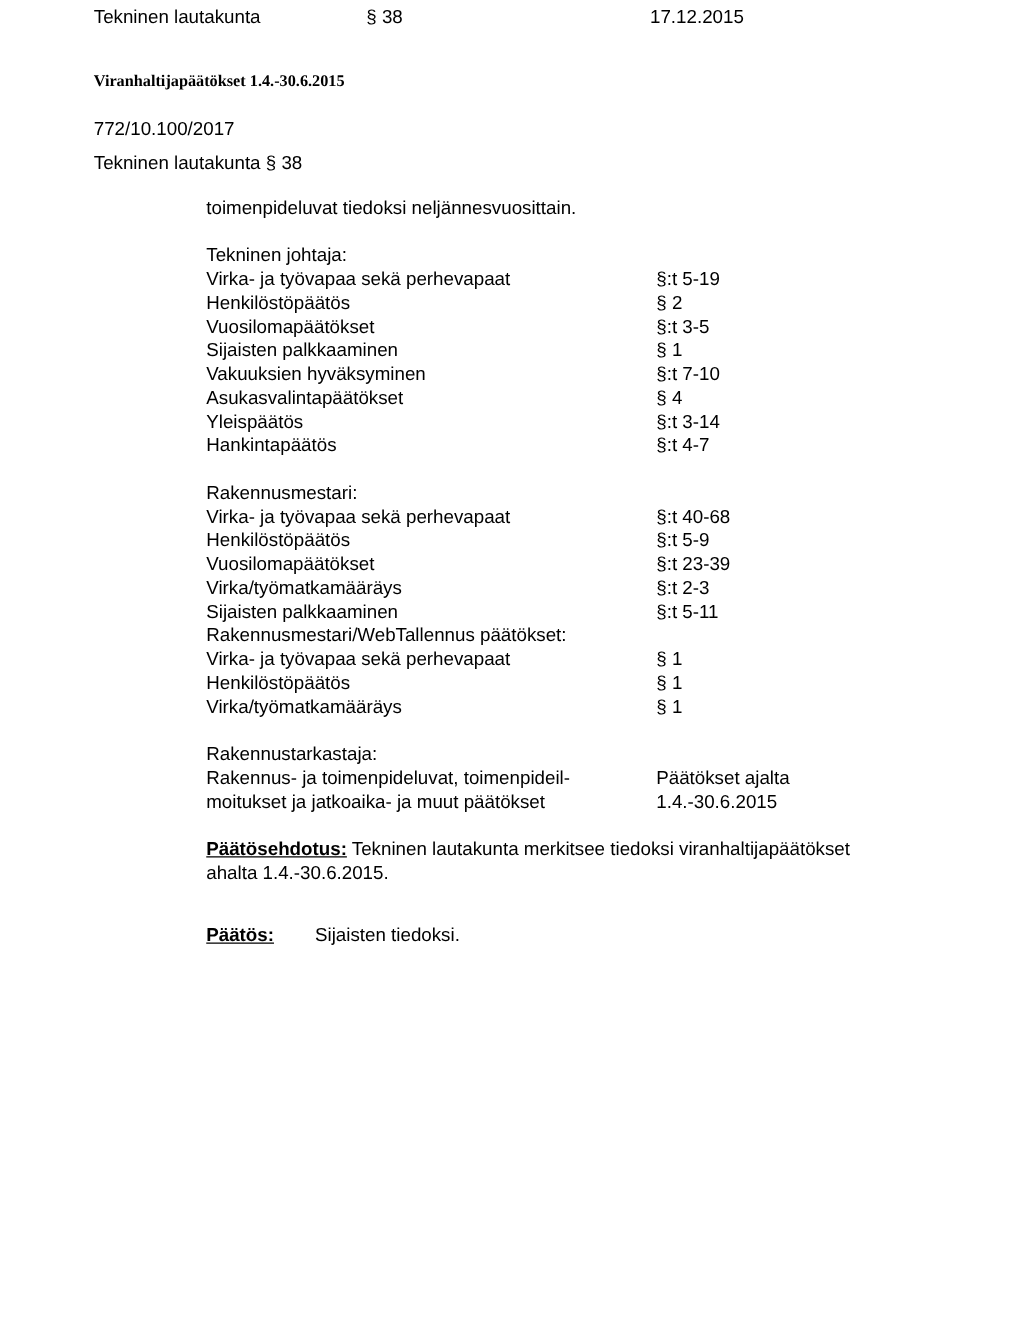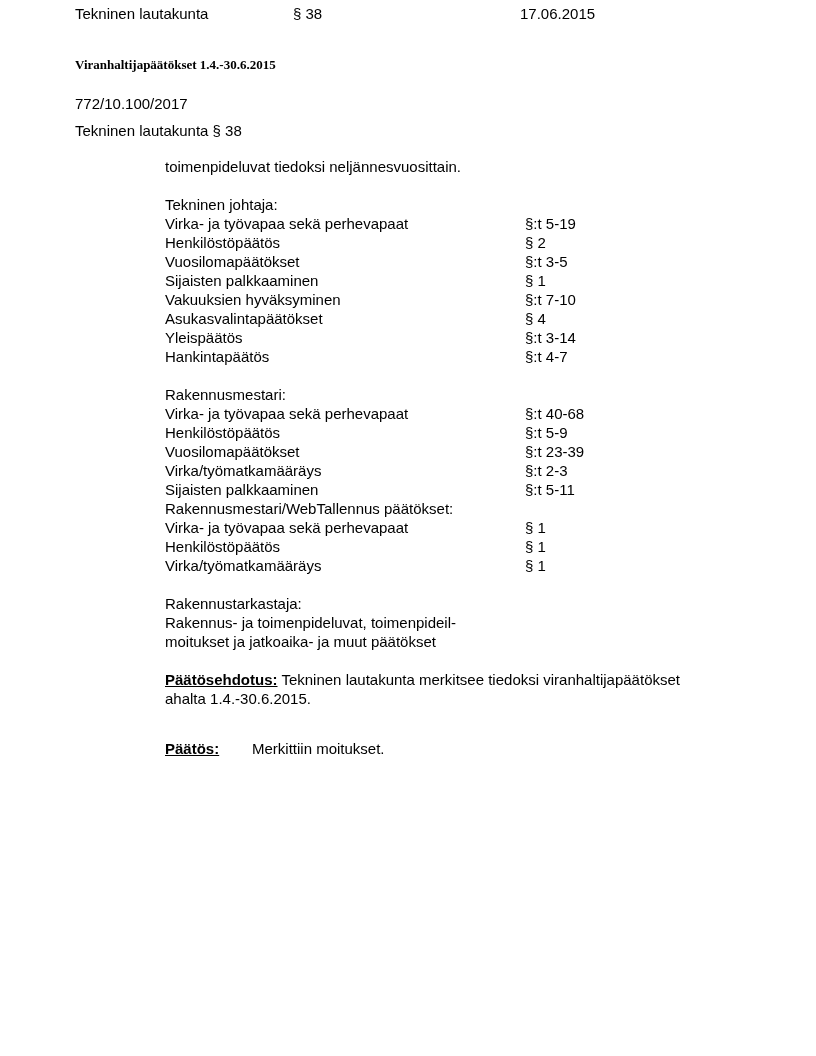--- a/index.html
+++ b/index.html
@@ -57,21 +57,21 @@
   .line { display: block; }
 </style>
 </head>
 <body>
 
 <div class="page">
 
   <div class="header-row">
     <span>Tekninen lautakunta</span>
     <span>§ 38</span>
-    <span>17.06.2015</span>
+    <span>17.12.2015</span>
   </div>
 
   <div class="doc-title">Viranhaltijapäätökset 1.4.-30.6.2015</div>
 
   <div class="case-number">772/10.100/2017</div>
 
   <div class="subheading">Tekninen lautakunta § 38</div>
 
   <div class="content">
 
@@ -155,28 +155,32 @@
       </div>
     </div>
 
     <div class="section">
       <div class="section-heading">Rakennustarkastaja:</div>
       <div class="two-col">
         <span>
           <span class="line">Rakennus- ja toimenpideluvat, toimenpideil-</span>
           <span class="line">moitukset ja jatkoaika- ja muut päätökset</span>
         </span>
+        <span>
+          <span class="line">Päätökset ajalta</span>
+          <span class="line">1.4.-30.6.2015</span>
+        </span>
       </div>
     </div>
 
     <div class="paragraph">
       <span class="bold-underline">Päätösehdotus:</span>
       <span>Tekninen lautakunta merkitsee tiedoksi viranhaltijapäätökset</span>
       <span class="line">ahalta 1.4.-30.6.2015.</span>
     </div>
 
     <div class="decision-row">
       <span class="bold-underline">Päätös:</span>
-      <span>Merkittiin moitukset.</span>
+      <span>Sijaisten tiedoksi.</span>
     </div>
 
   </div>
 </div>
 
 </body></html>

